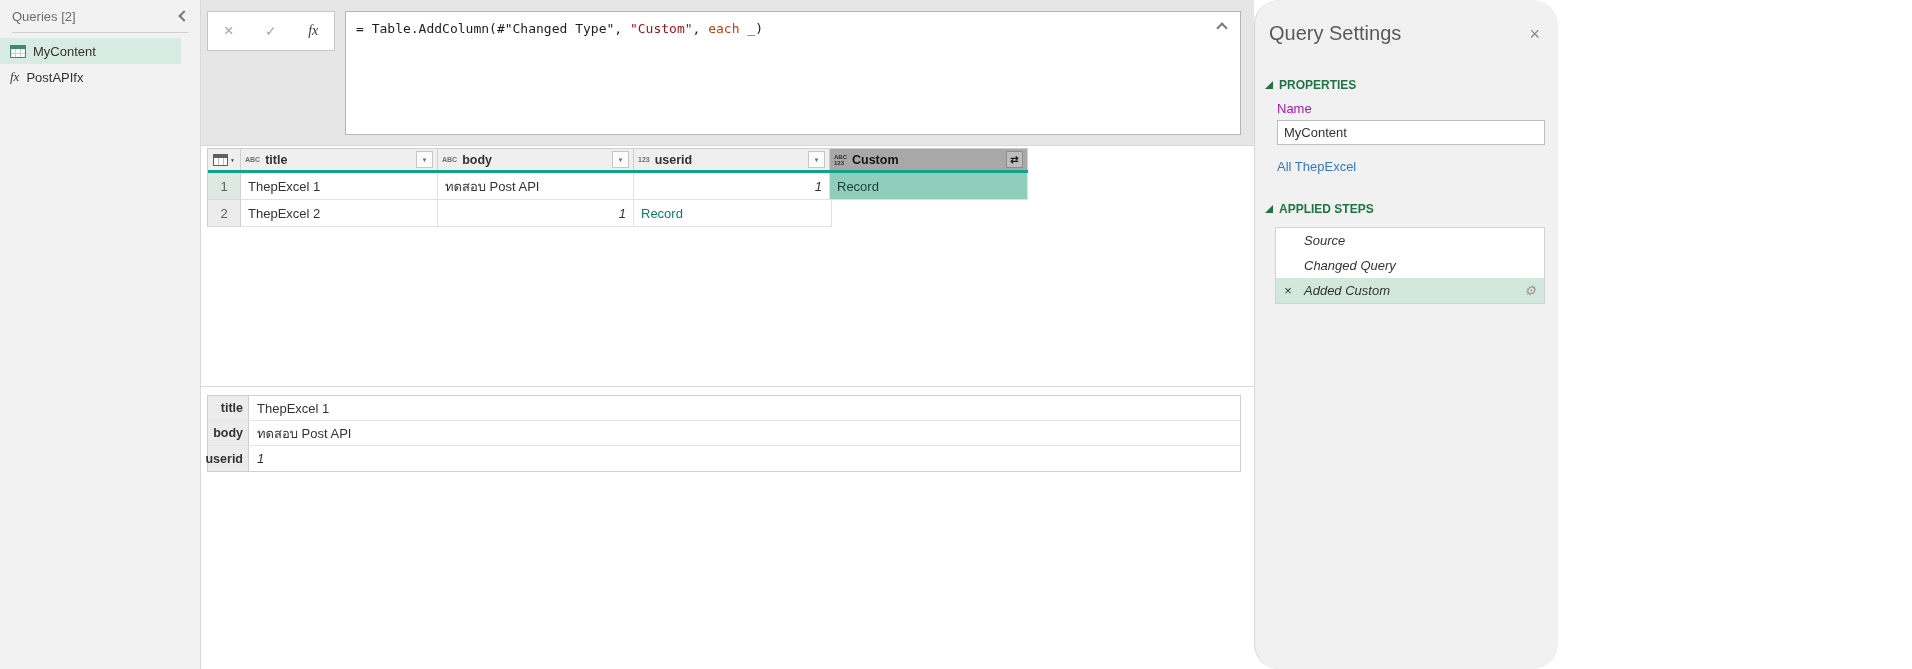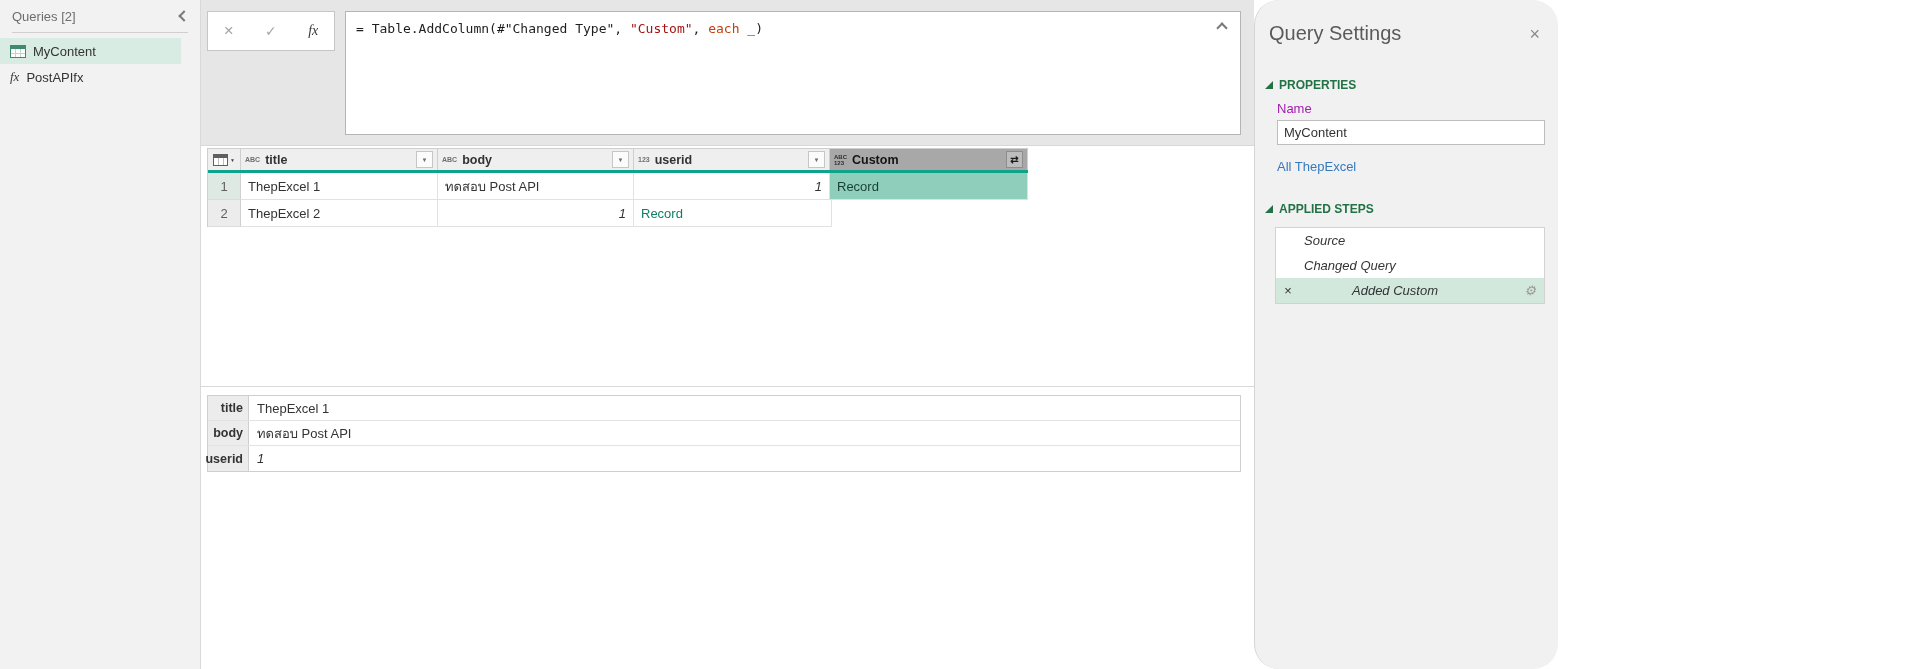--- a/index.html
+++ b/index.html
@@ -85,21 +85,21 @@
   .qs-close::before { content:"×"; }
   .section-hdr { position:absolute; display:flex; align-items:center; gap:6px; color:#217346; font-weight:bold; font-size:12px; }
   .tri { width:0; height:0; border:4px solid transparent; border-right-color:#217346; border-bottom-color:#217346; }
   #props-hdr { left:10px; top:78px; }
   .name-label { position:absolute; left:22px; top:101px; color:#a21caf; }
   .name-input { position:absolute; left:22px; top:120px; width:268px; height:25px; border:1px solid #bdbdbd; background:#fff; padding:0 6px; font-family:"Liberation Sans", sans-serif; font-size:13px; color:#333; }
   .all-props { position:absolute; left:22px; top:159px; color:#3779bd; cursor:pointer; }
   #steps-hdr { left:10px; top:202px; }
   .steps-box { position:absolute; left:20px; top:227px; width:270px; background:#fff; border:1px solid #d2d2d2;font-style:italic; }
   .step { height:25px; display:flex; align-items:center; padding-left:28px; position:relative; color:#333; }
-  .step.selected { background:#d3e8dd; padding-left:8px;gap:48px; }
+  .step.selected { background:#d3e8dd; padding-left:8px; }
   .step-del { width:20px; color:#333; font-size:13px; }
   .step-del::before { content:"×"; }
   .step-gear { position:absolute; right:8px; color:#9a9a9a; font-size:13px; }
   .step-gear::before { content:"⚙"; }
 </style>
 </head>
 <body>
 
 <div class="app">
 

